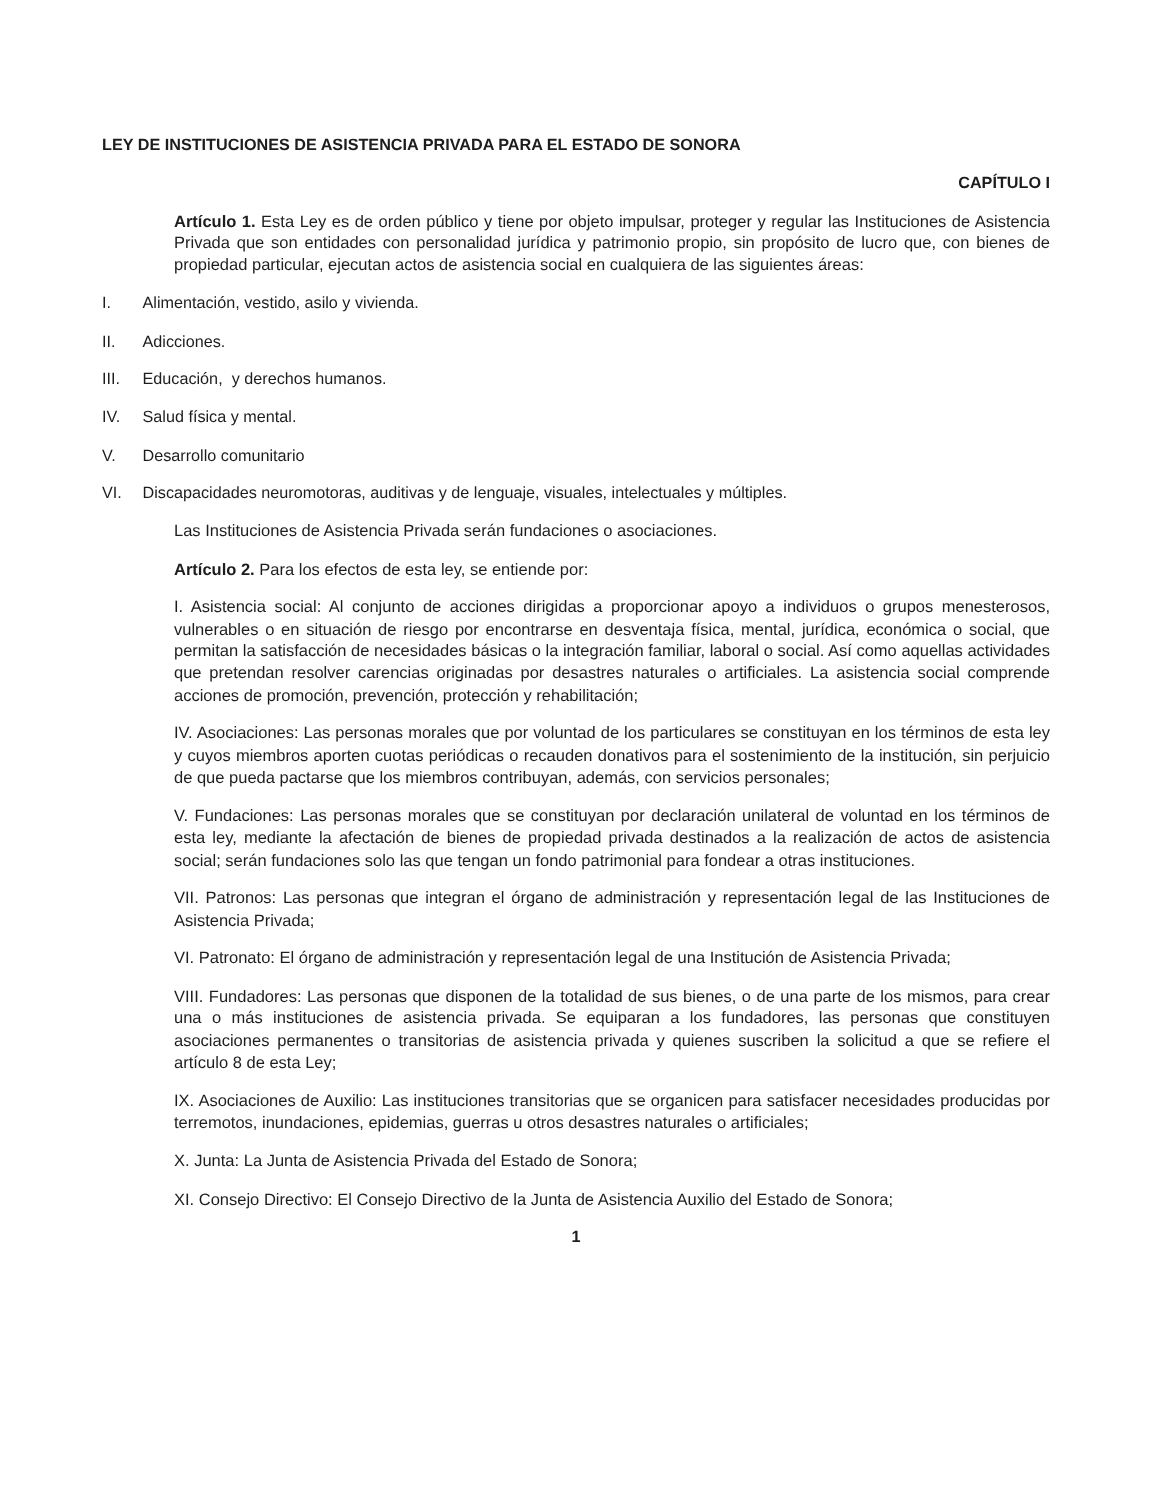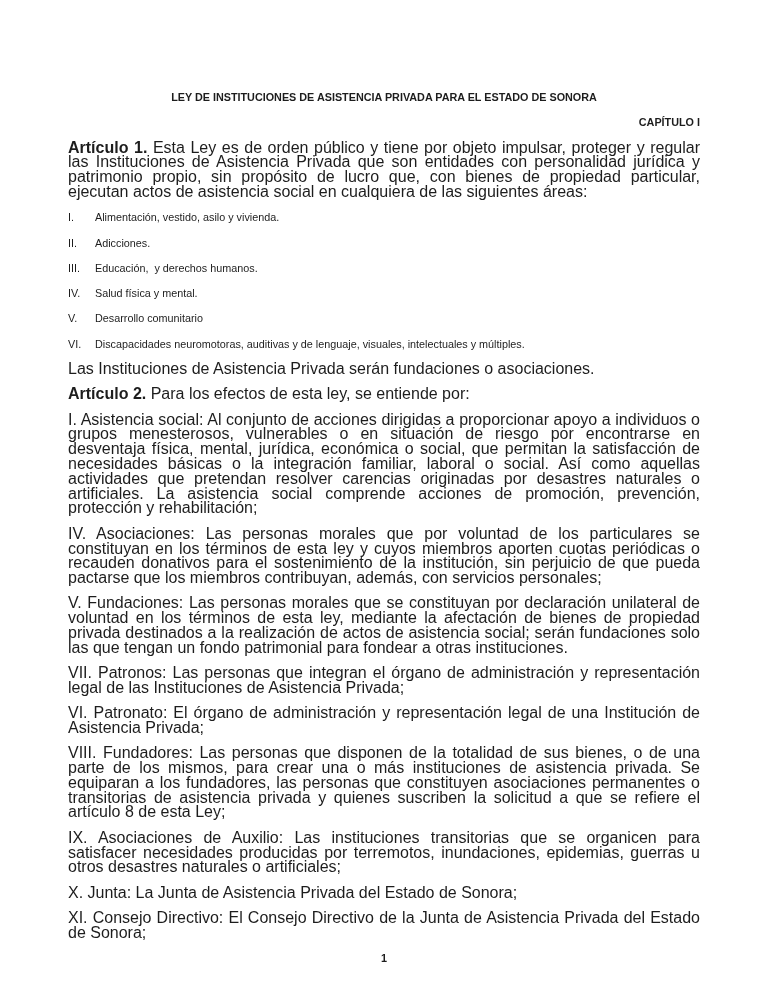--- a/index.html
+++ b/index.html
@@ -14,36 +14,37 @@
   }
   .page {
     width: 768px;
     height: 994px;
     background: #ffffff;
     padding: 90px 68px 0 68px;
   }
   .title {
     font-size: 10.8px;
     font-weight: bold;
-    text-align: center;
+    text-align: left;
     line-height: 14.8px;
     margin-bottom: 10.5px;
   }
   .chapter {
     font-size: 10.8px;
     font-weight: bold;
     text-align: right;
     line-height: 14.8px;
     margin-bottom: 10.5px;
   }
   .para {
-    font-size: 16px;
+    font-size: 11px;
     line-height: 14.8px;
     text-align: justify;
     margin-bottom: 10.5px;
+    margin-left: 48px;
   }
   .para strong { font-weight: bold; }
   .roman-list { margin-bottom: 0; }
   .roman-item {
     display: flex;
     font-size: 10.8px;
     line-height: 14.8px;
     margin-bottom: 10.5px;
   }
   .roman-item .numeral {
@@ -107,17 +108,17 @@
   <p class="para"><strong>Artículo 2.</strong><span>  Para los efectos de esta ley, se entiende por:</span></p>
 
   <p class="para">I. Asistencia social: Al conjunto de acciones dirigidas a proporcionar apoyo a  individuos o grupos menesterosos, vulnerables o en situación de riesgo por encontrarse en desventaja física, mental, jurídica, económica o social, que permitan la satisfacción de necesidades básicas o la integración familiar, laboral o social.  Así como aquellas actividades que pretendan resolver carencias originadas por desastres naturales o artificiales. La asistencia social comprende acciones de promoción, prevención, protección y rehabilitación;</p>
   <p class="para">IV. Asociaciones: Las personas morales que por voluntad de los  particulares se constituyan en los términos de esta ley y cuyos miembros aporten cuotas periódicas o recauden donativos para el sostenimiento de la institución, sin perjuicio de que pueda pactarse que los miembros contribuyan, además, con servicios  personales;</p>
   <p class="para">V. Fundaciones: Las personas morales que se constituyan por declaración unilateral de voluntad en los términos de esta ley,  mediante la afectación de bienes de propiedad privada destinados  a la realización de actos de asistencia social; serán fundaciones solo las que tengan un fondo patrimonial para fondear a otras instituciones.</p>
   <p class="para">VII. Patronos: Las personas que integran el órgano de administración y representación legal de las  Instituciones de Asistencia Privada;</p>
   <p class="para">VI. Patronato: El órgano de administración y representación legal de una Institución de Asistencia Privada;</p>
   <p class="para">VIII. Fundadores: Las personas que disponen de la totalidad de sus bienes, o de una parte de los mismos, para crear una o más  instituciones de asistencia privada. Se equiparan a los fundadores, las personas que constituyen asociaciones permanentes o transitorias de asistencia privada y quienes suscriben la solicitud a que se refiere el artículo 8 de esta Ley;</p>
   <p class="para">IX. Asociaciones de Auxilio: Las instituciones transitorias que se organicen para satisfacer necesidades producidas por terremotos, inundaciones, epidemias, guerras u otros desastres naturales o artificiales;</p>
   <p class="para">X. Junta: La Junta de Asistencia Privada del Estado de Sonora;</p>
-  <p class="para">XI. Consejo Directivo: El Consejo Directivo de la Junta de Asistencia Privada del Estado de Sonora;</p>
+  <p class="para">XI. Consejo Directivo: El Consejo Directivo de la Junta de Asistencia Auxilio del Estado de Sonora;</p>
 
   <div class="page-number">1</div>
 
 </div>
 
 </body></html>

